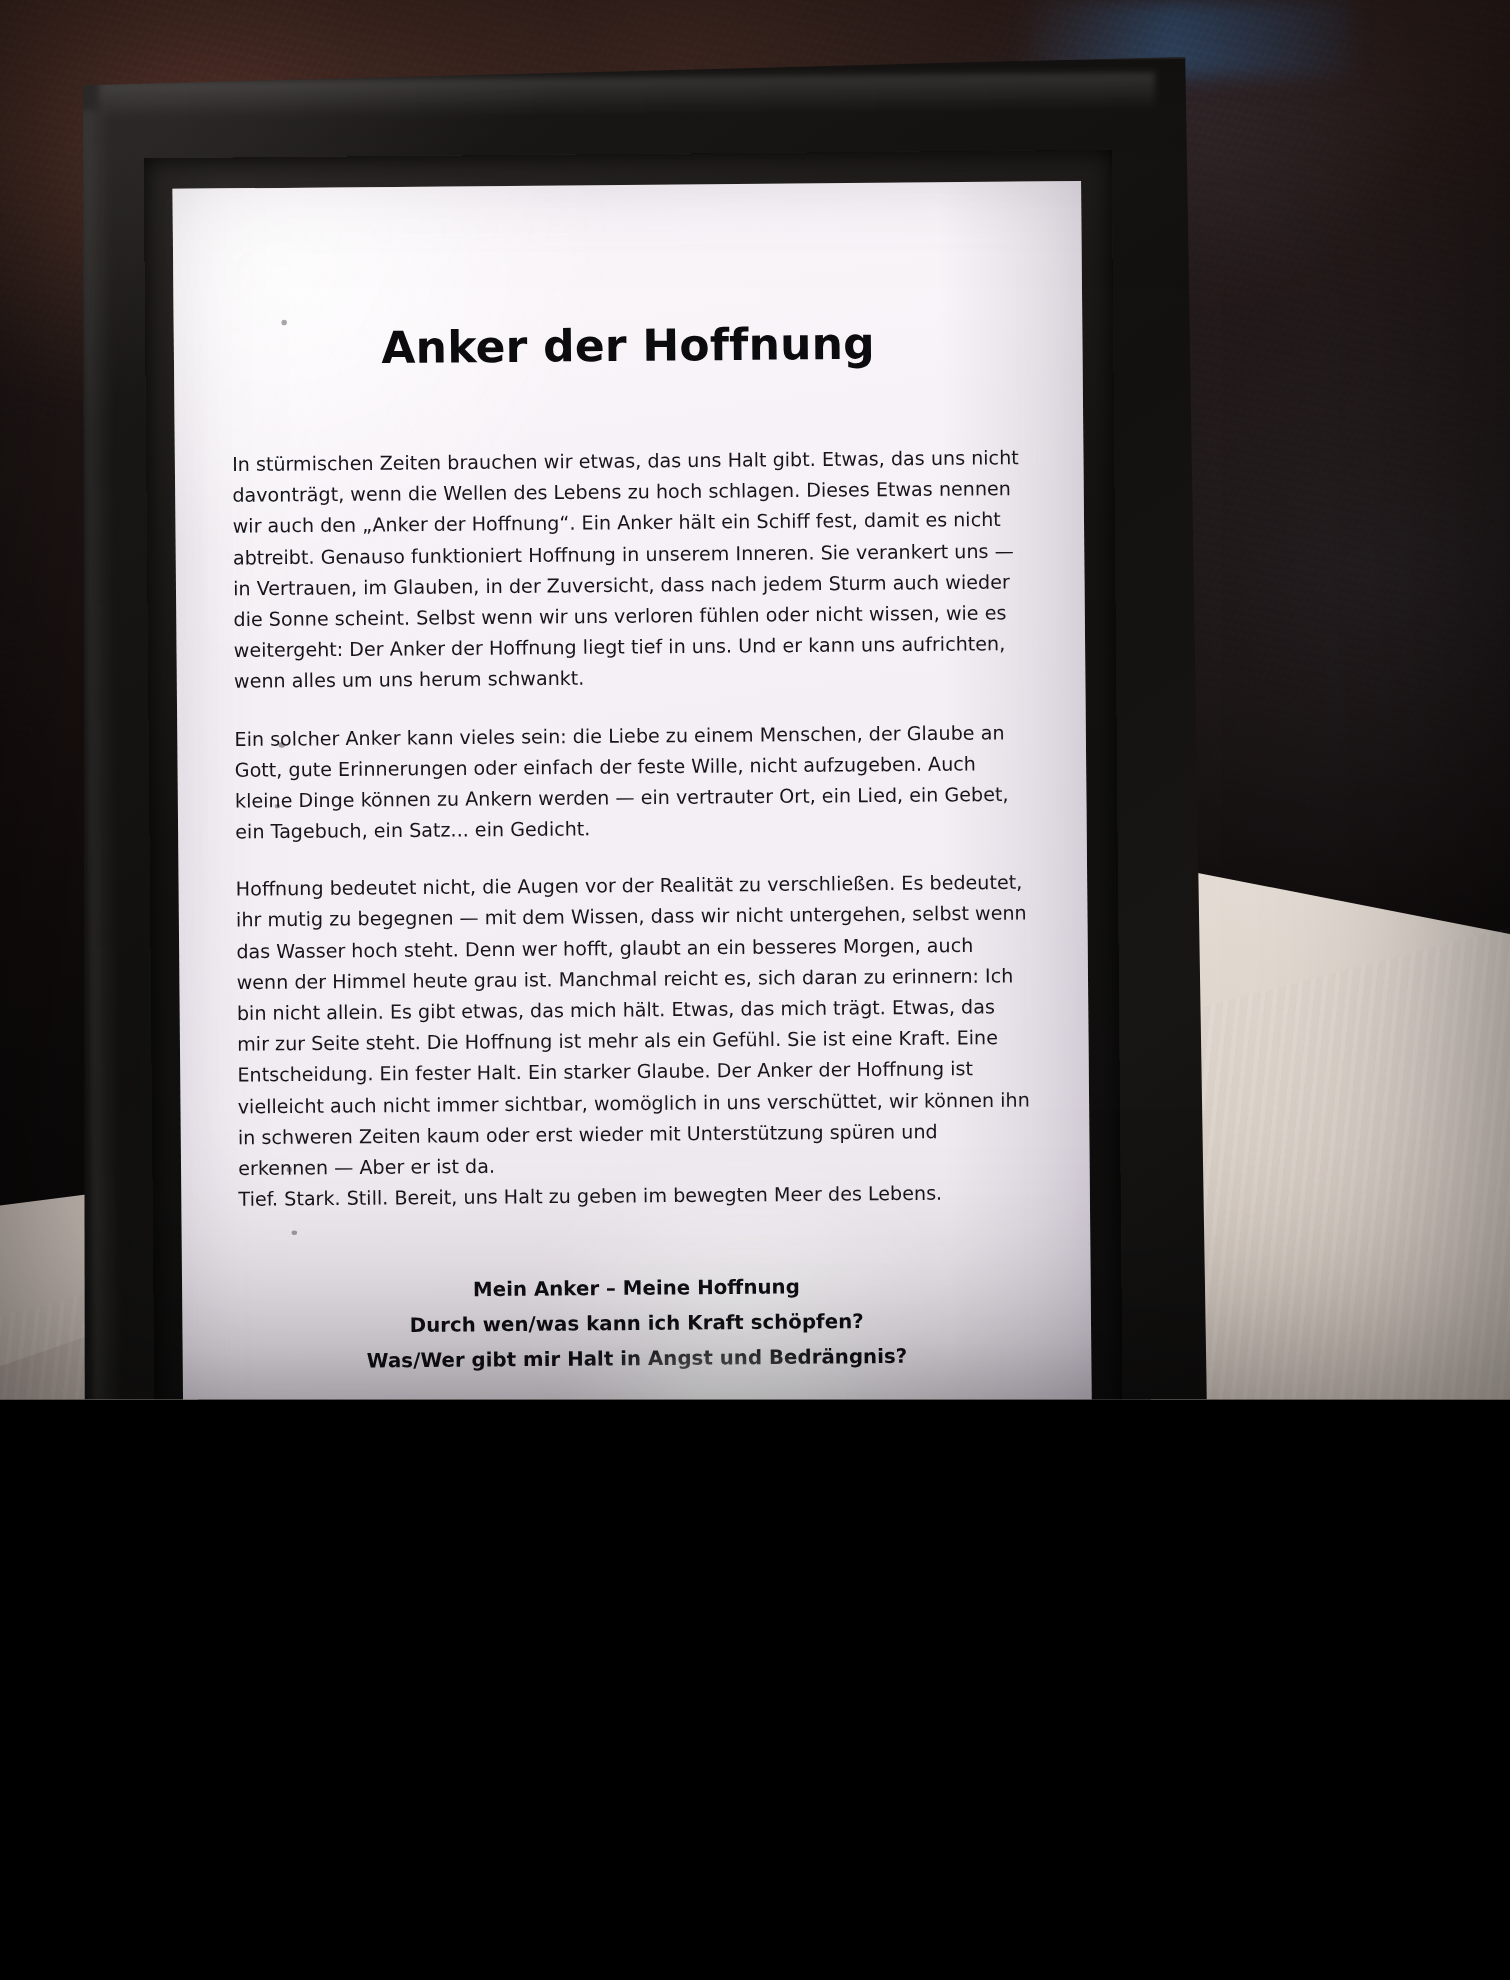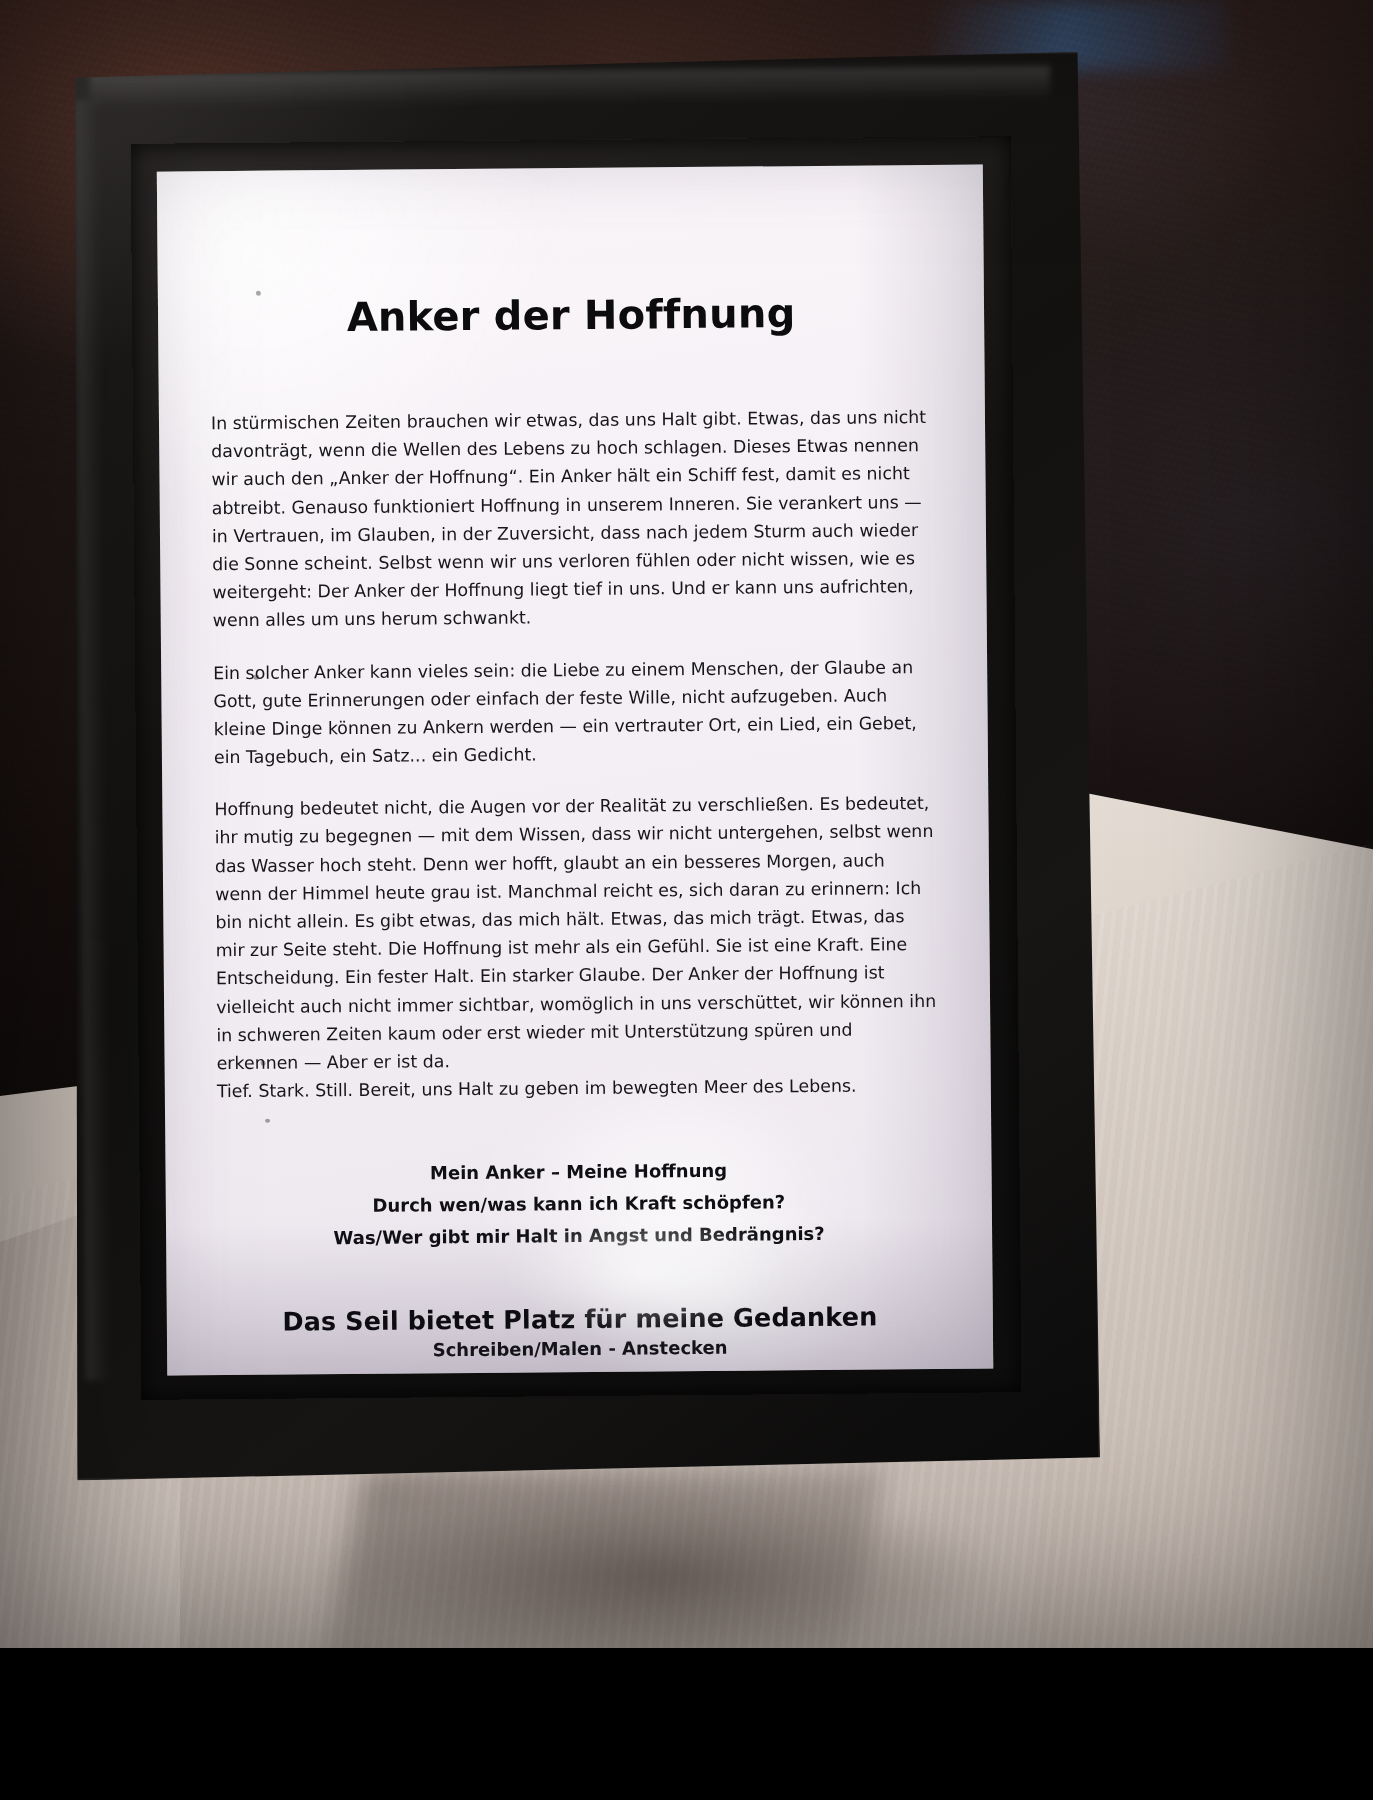--- a/index.html
+++ b/index.html
@@ -11,21 +11,21 @@
     width: 1373px;
     height: 1800px;
     overflow: hidden;
     font-family: "DejaVu Sans", sans-serif;
   }
 
   
   .scene {
     position: relative;
     width: 1373px;
-    height: 1648px;
+    height: 1272px;
     overflow: hidden;
     background: #151011;
   }
 
   
   .backdrop {
     position: absolute;
     inset: 0;
     background:
       radial-gradient(ellipse 520px 380px at 180px 120px, rgba(120,70,55,0.55), rgba(0,0,0,0) 70%),

